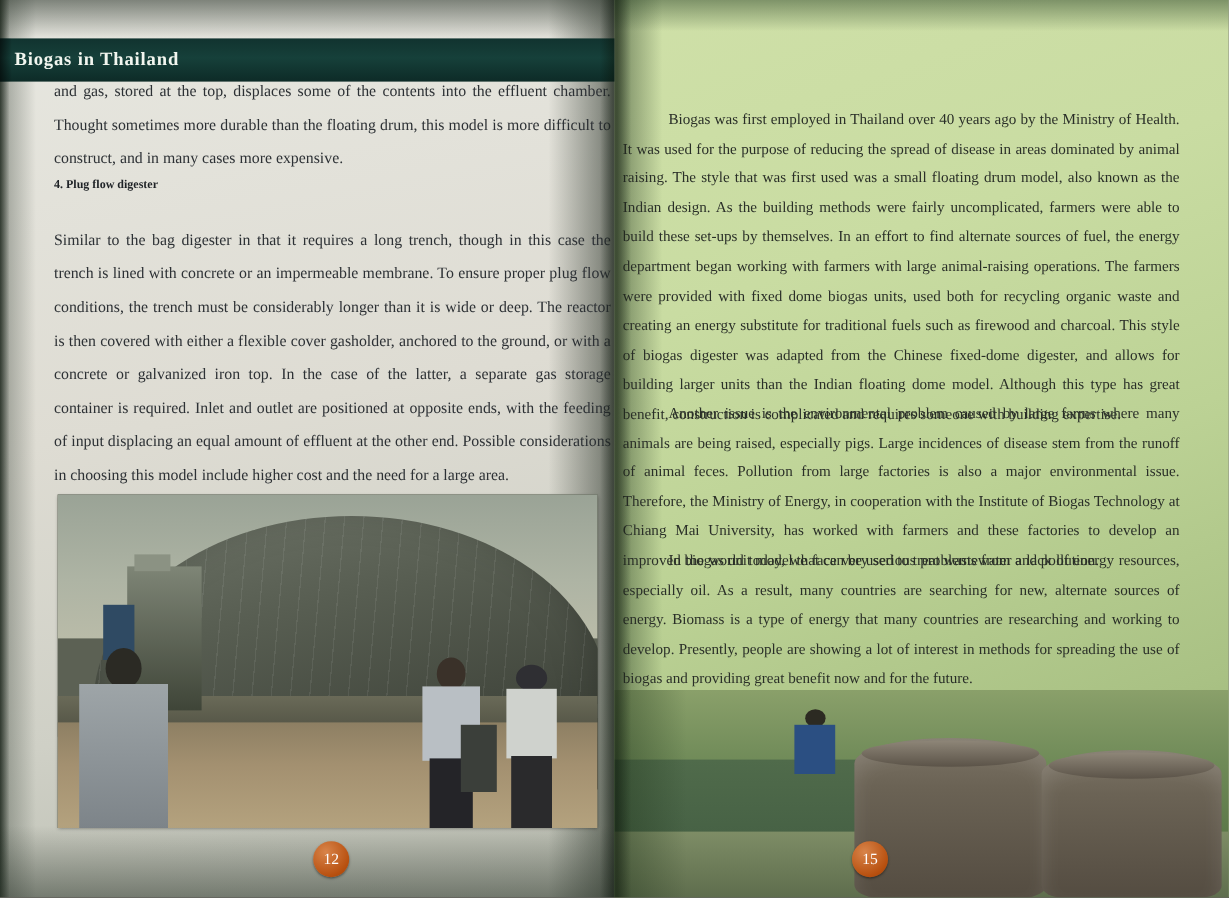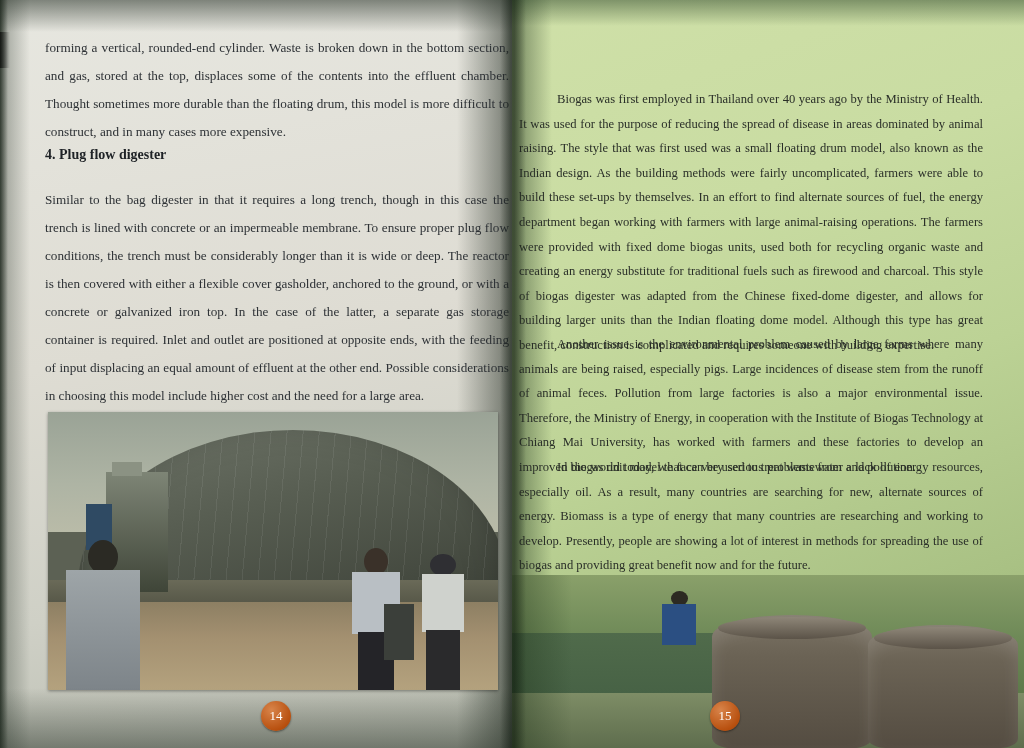--- a/index.html
+++ b/index.html
@@ -42,21 +42,21 @@
     width: 464px;
     color: #2d3135;
     font-size: 13.2px;
     line-height: 28px;
     text-align: justify;
   }
   #l-para1 { top: 34px; }
   #l-head   {
     top: 145px;
     font-weight: bold;
-    font-size: 14px;
+    font-size: 10px;
     line-height: 20px;
     color: #1e2226;
     text-align: left;
   }
   #l-para2 { top: 186px; }
 
   
   .photo-left {
     position: absolute;
     left: 48px;
@@ -268,27 +268,30 @@
         <div class="body" style="left:6px; top:20px; width:42px; height:58px; background:#cfd2cd;"></div>
         <div class="body" style="left:10px; top:76px; width:34px; height:60px; background:#2a2a2c;"></div>
       </div>
       <div class="fig" style="left:336px; bottom:30px; width:30px; height:56px;">
         <div class="body" style="left:0; top:0; width:30px; height:56px; background:#3b3f3a;"></div>
       </div>
     </div>
 
     <div class="left-shadow-bottom"></div>
 
-    <div class="pagenum" id="pagenum-left">14</div>
+    <div class="pagenum" id="pagenum-left">12</div>
   </div>
 
   <div class="right-page">
     <div class="right-shadow-top"></div>
   </div>
 
+  <div class="banner">
+    <span class="banner-title">Biogas in Thailand</span>
+  </div>
   <div class="banner-notch"></div>
 
   <div class="r-text" id="r-para1">Biogas was first employed in Thailand over 40 years ago by the Ministry of Health. It was used for the purpose of reducing the spread of disease in areas dominated by animal raising. The style that was first used was a small floating drum model, also known as the Indian design. As the building methods were fairly uncomplicated, farmers were able to build these set-ups by themselves. In an effort to find alternate sources of fuel, the energy department began working with farmers with large animal-raising operations. The farmers were provided with fixed dome biogas units, used both for recycling organic waste and creating an energy substitute for traditional fuels such as firewood and charcoal. This style of biogas digester was adapted from the Chinese fixed-dome digester, and allows for building larger units than the Indian floating dome model. Although this type has great benefit, construction is complicated and requires someone with building expertise.</div>
 
   <div class="r-text" id="r-para2">Another issue is the environmental problem caused by large farms where many animals are being raised, especially pigs. Large incidences of disease stem from the runoff of animal feces. Pollution from large factories is also a major environmental issue. Therefore, the Ministry of Energy, in cooperation with the Institute of Biogas Technology at Chiang Mai University, has worked with farmers and these factories to develop an improved biogas unit model that can be used to treat wastewater and pollution.</div>
 
   <div class="r-text" id="r-para3">In the world today, we face very serious problems from a lack of energy resources, especially oil. As a result, many countries are searching for new, alternate sources of energy. Biomass is a type of energy that many countries are researching and working to develop. Presently, people are showing a lot of interest in methods for spreading the use of biogas and providing great benefit now and for the future.</div>
 
   <div class="photo-right">
     <div class="pr-bg"></div>

